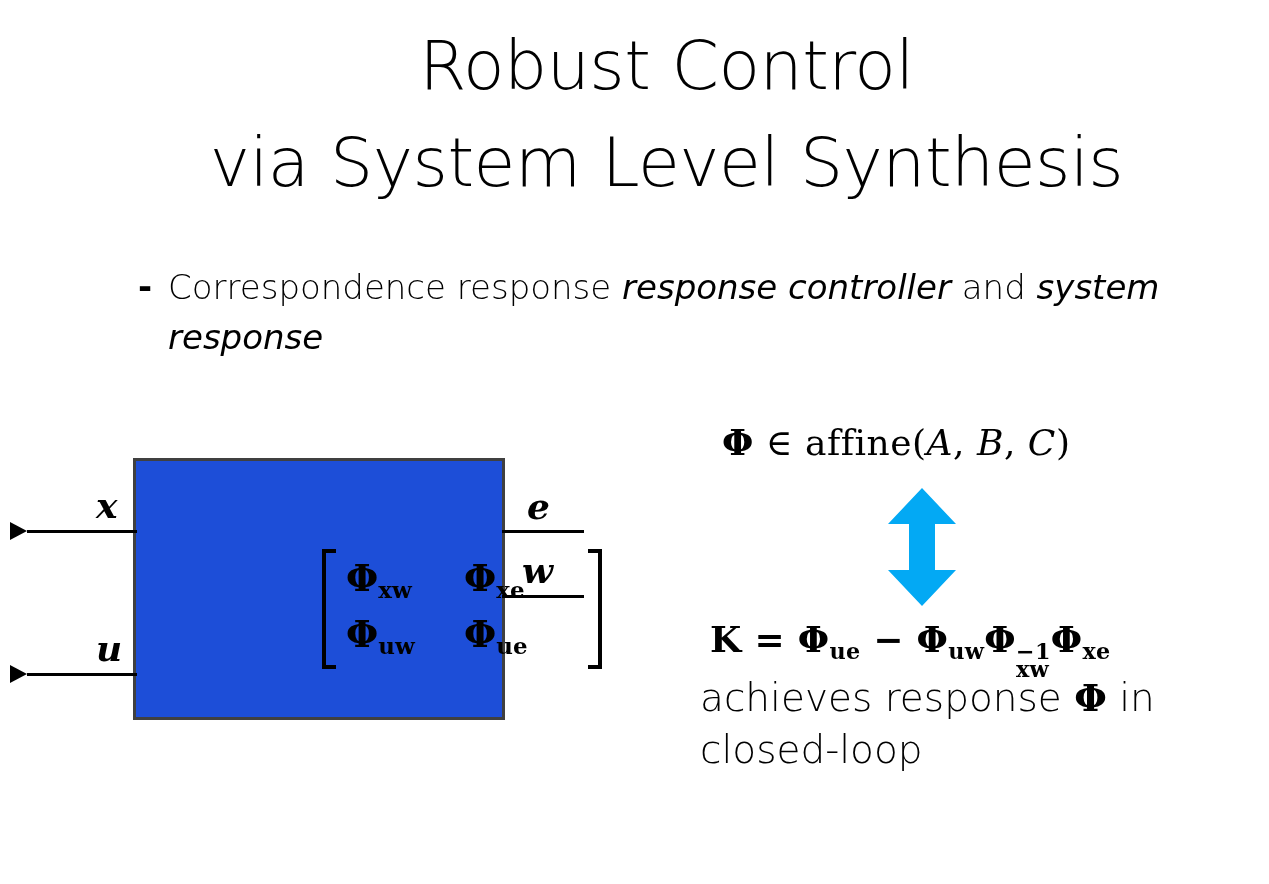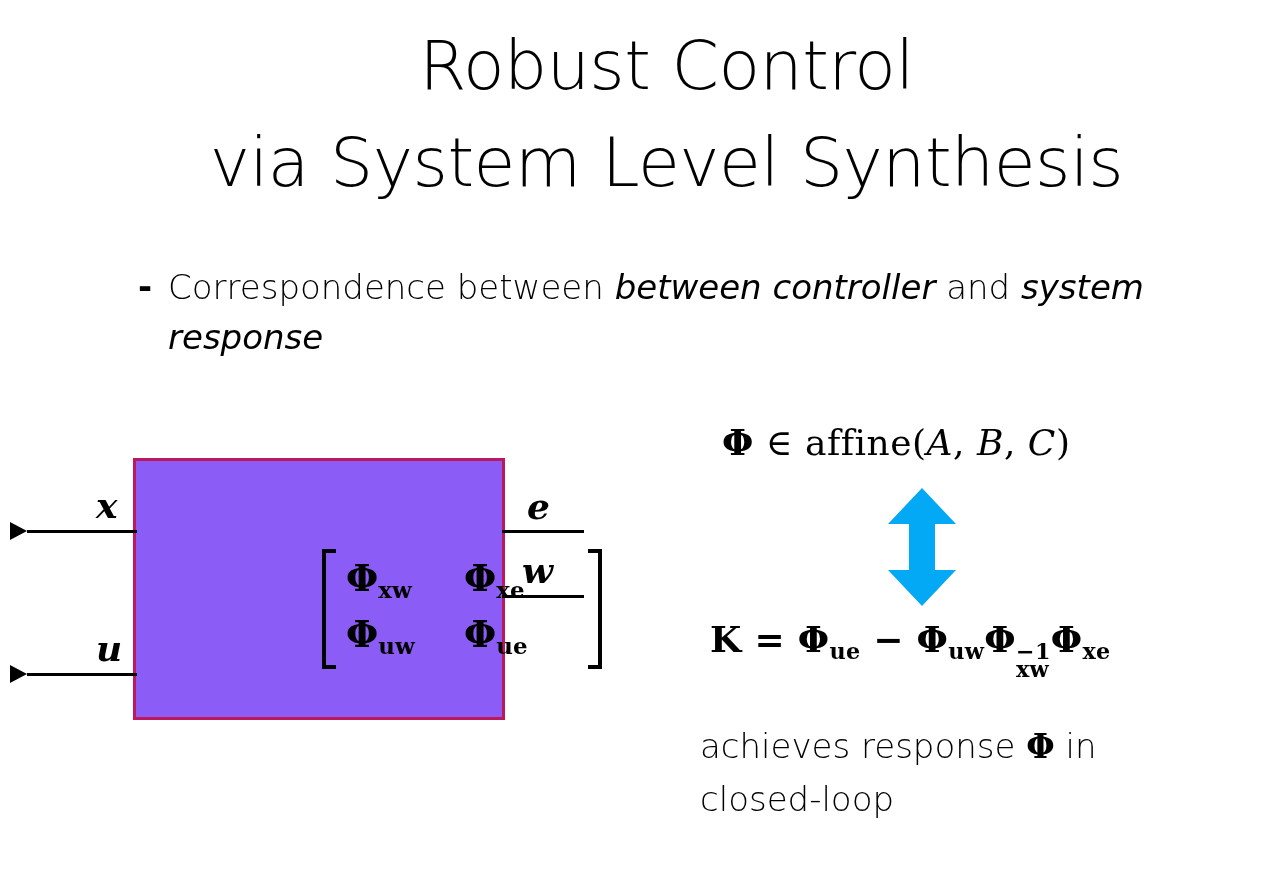--- a/index.html
+++ b/index.html
@@ -67,23 +67,23 @@
     top: 440px;
     width: 640px;
     height: 310px;
   }
   #plant-box {
     position: absolute;
     left: 133px;
     top: 18px;
     width: 372px;
     height: 262px;
-    border: 3px solid #be185d;
+    border: 3px solid #404040;
     box-sizing: border-box;
-    background: #8b5cf6;
+    background: #1d4ed8;
   }
 
   
   #matrix-wrap {
     position: absolute;
     left: 186px;
     top: 88px;
     display: flex;
     align-items: stretch;
   }
@@ -183,23 +183,22 @@
   .supsub .sup { display: block; margin-bottom: -0.12em; }
   .supsub .sb  { display: block; }
 
   #closing-text {
     position: absolute;
     left: 10px;
     top: 272px;
     width: 520px;
     font-family: "DejaVu Sans", sans-serif;
     font-weight: 300;
-    font-size: 34px;
+    font-size: 39px;
     line-height: 52px;
-    margin-top: 48px;
   }
   #closing-text .phi-inline {
     font-family: "DejaVu Serif", serif;
     font-weight: 700;
     font-size: 0.96em;
   }
   #double-arrow {
     position: absolute;
     left: 198px;
     top: 88px;
@@ -212,21 +211,21 @@
 <body>
 
 <div id="slide-title">
   <span class="title-line">Robust Control</span>
   <span class="title-line">via System Level Synthesis</span>
 </div>
 
 <div id="bullet-block">
   <div class="bullet-row">
     <span class="bullet-dash">-</span>
-    <span class="bullet-text"><span>Correspondence between </span><em>between controller</em><span> and </span><em>system response</em></span>
+    <span class="bullet-text"><span>Correspondence response </span><em>response controller</em><span> and </span><em>system response</em></span>
   </div>
 </div>
 
 <div id="diagram">
 
   <div id="plant-box">
     <div id="matrix-wrap">
       <div class="brk left"></div>
       <div id="matrix-grid">
         <span class="mel"><span>Φ</span><span class="sub">xw</span></span>

